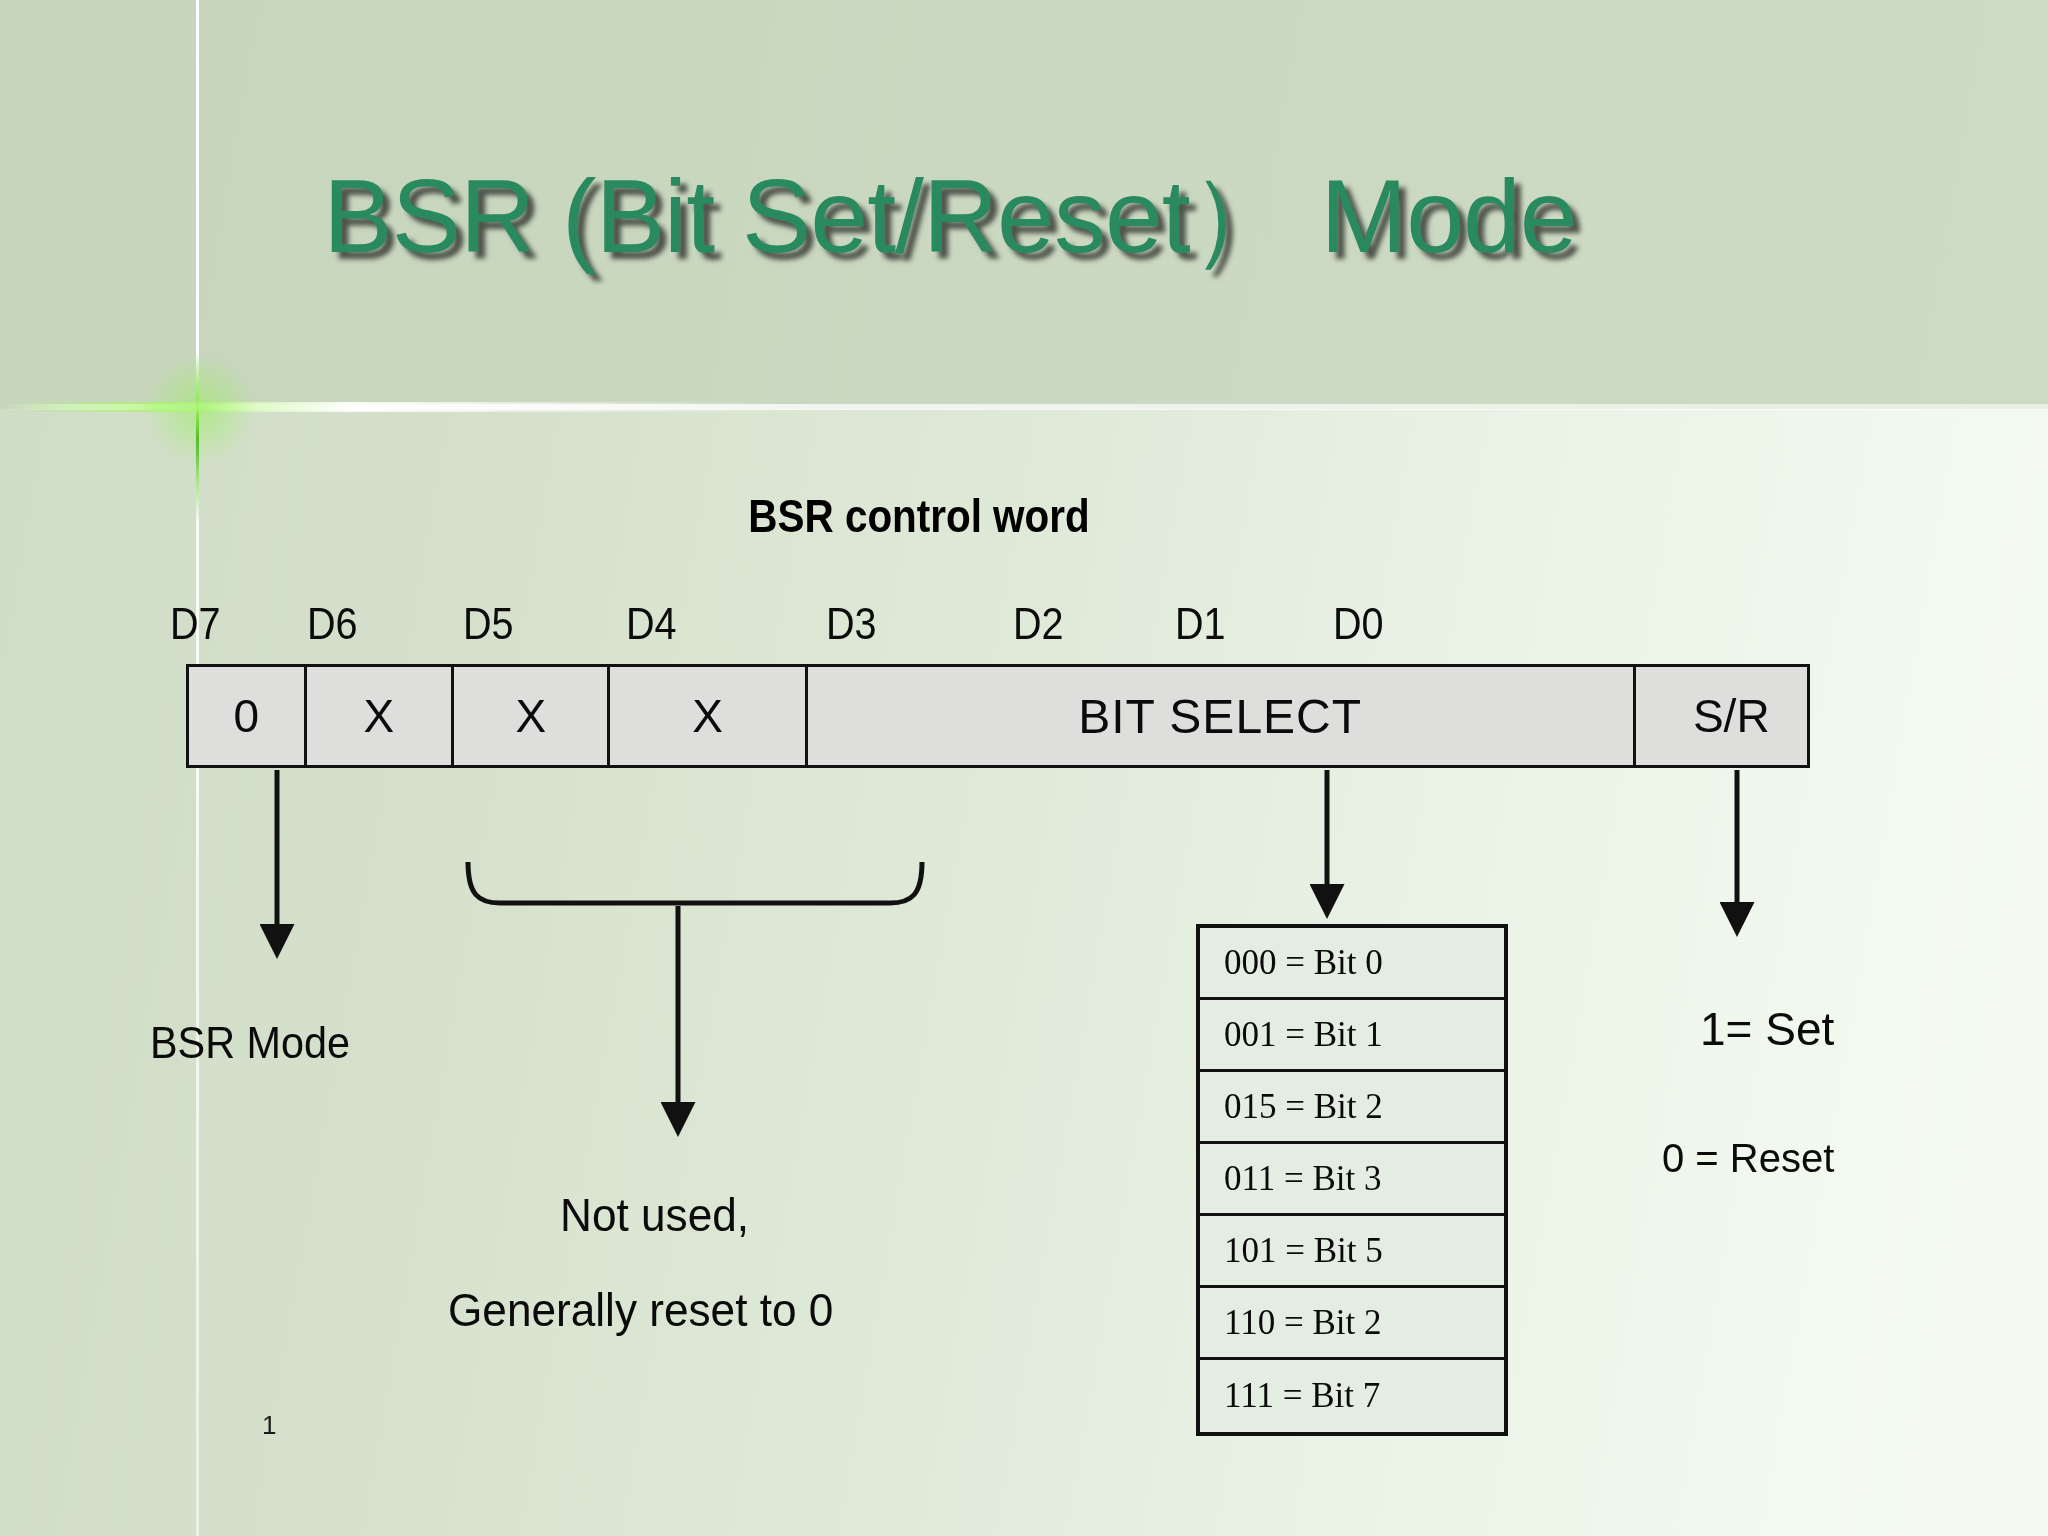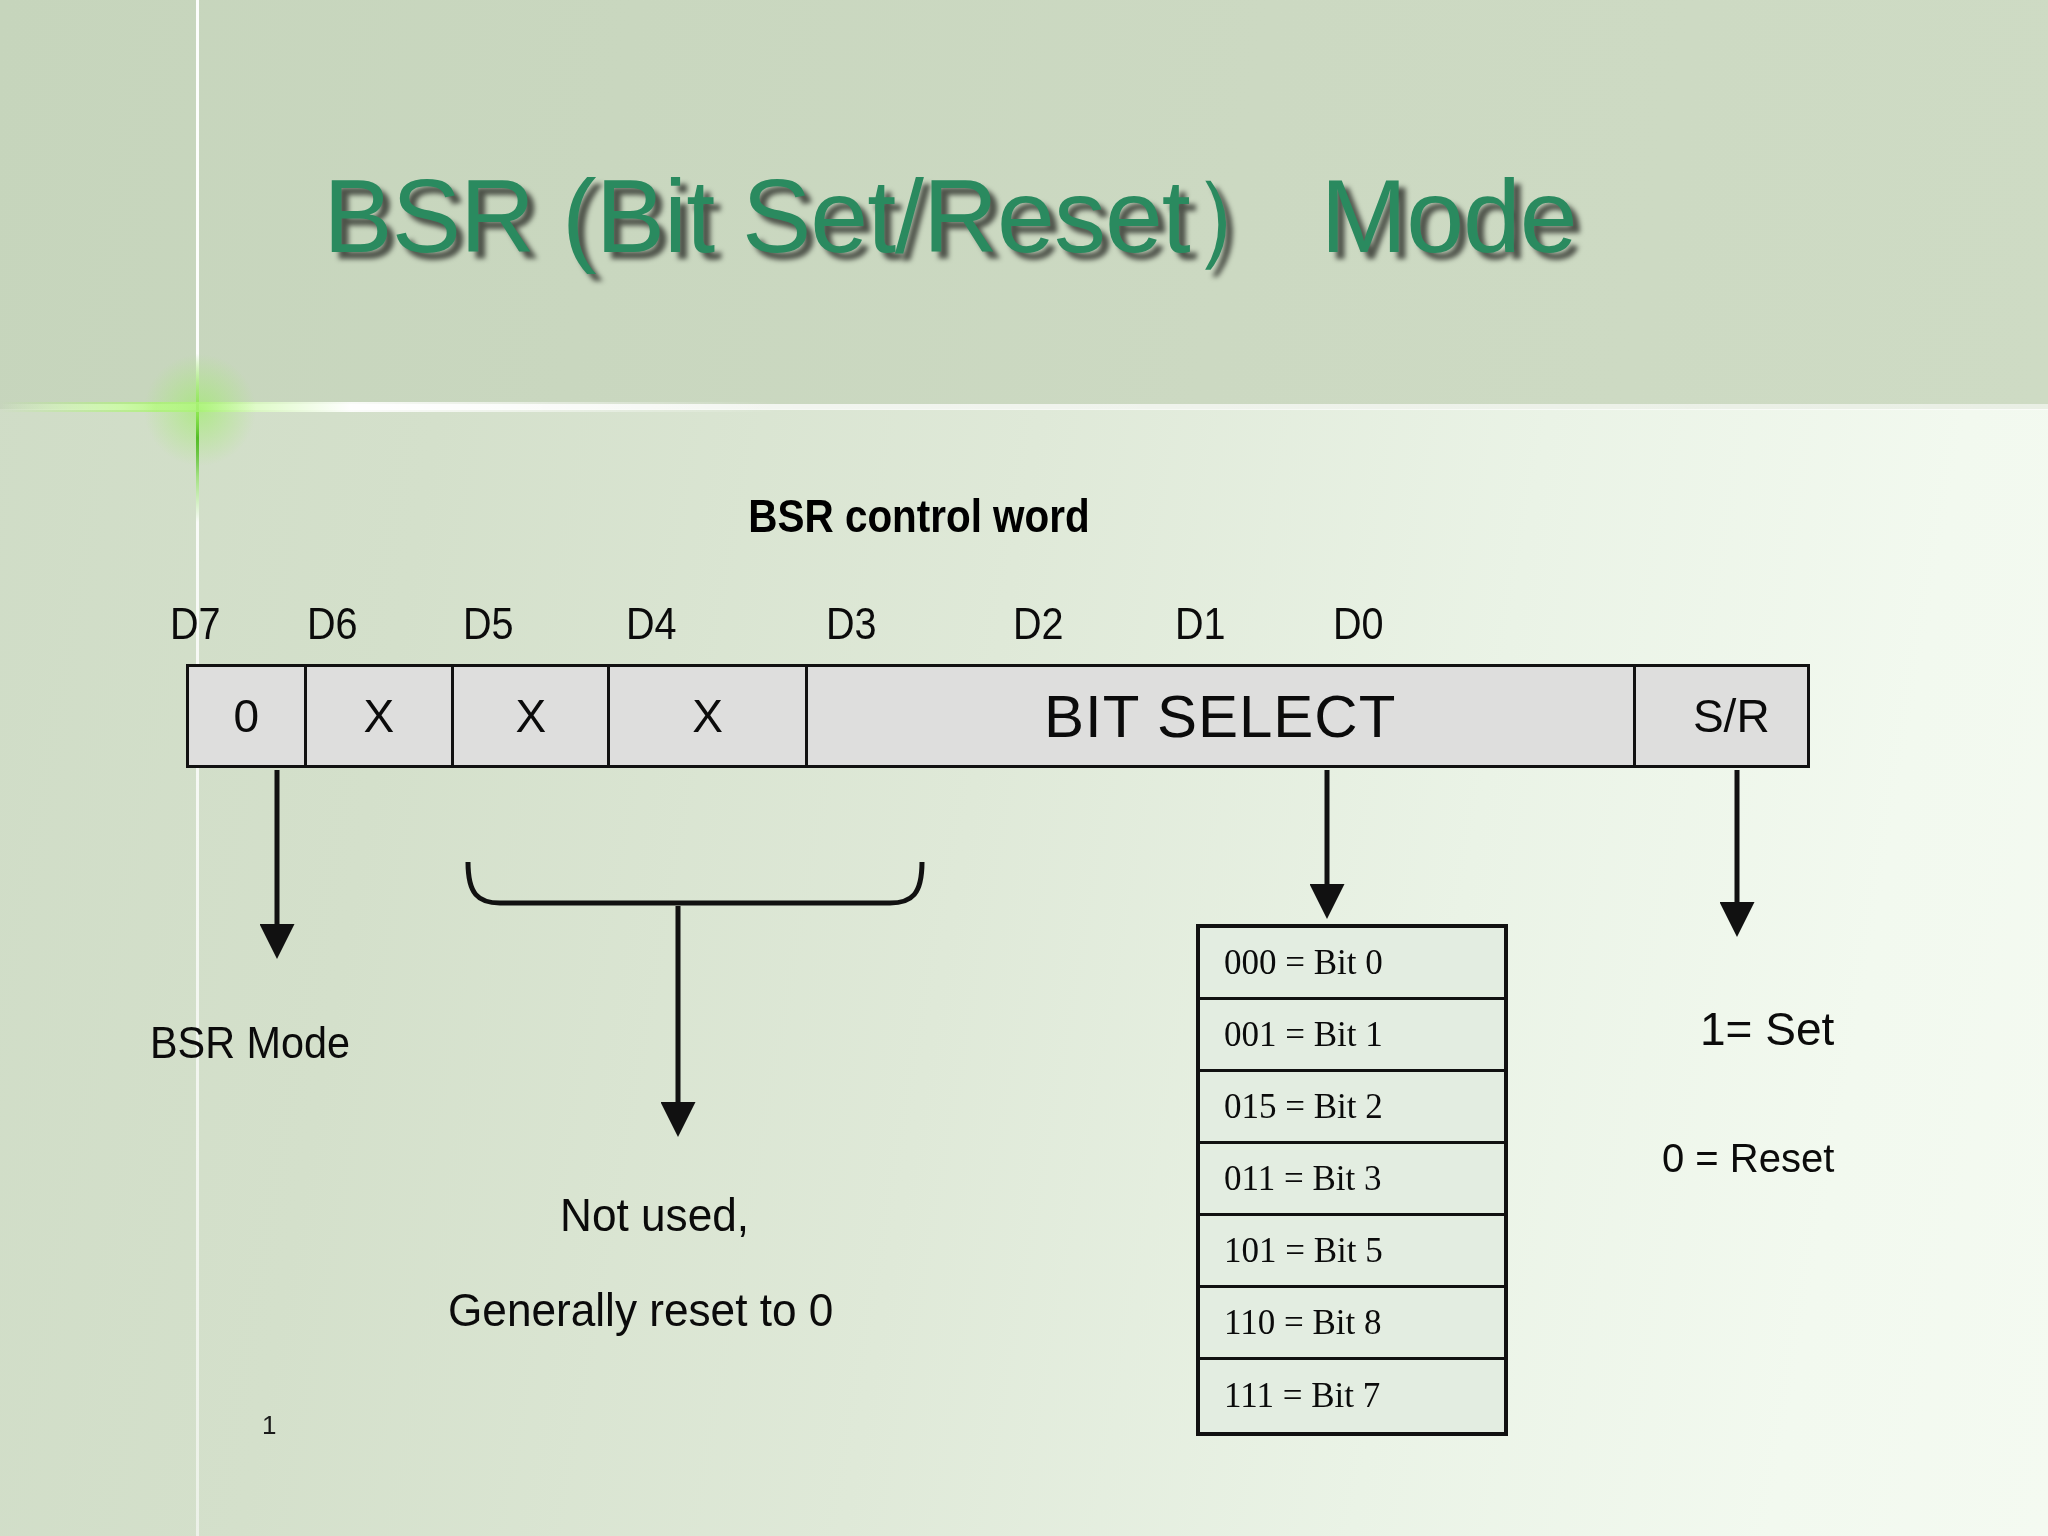--- a/index.html
+++ b/index.html
@@ -82,21 +82,21 @@
     border-right:3px solid #111;box-sizing:border-box;
     display:flex;align-items:center;justify-content:center;
     font-family:"Liberation Sans", sans-serif;
     font-size:46px;color:#0b0b0b;background:#dededd;
   }
   .cwcell:last-child{border-right:none;padding-left:20px;}
   .cw-d7{width:118px;}
   .cw-d6{width:148px;}
   .cw-d5{width:157px;}
   .cw-d4{width:198px;}
-  .cw-bitsel{width:831px;font-size:60px;letter-spacing:1px;}
+  .cw-bitsel{width:831px;font-size:48px;letter-spacing:1px;}
   .cw-sr{width:172px;}
   
   #wires{position:absolute;left:0;top:0;width:2048px;height:1536px;}
   
   #bsr-mode{
     position:absolute;left:150px;top:1018px;
     font-size:44px;color:#0b0b0b;white-space:nowrap;
     transform:scaleX(.94);transform-origin:left top;
   }
   
@@ -196,18 +196,18 @@
   <div id="genreset">Generally reset to 0</div>
   <div id="set-label">1= Set</div>
   <div id="reset-label">0 = Reset</div>
 
   <div id="bitsel-table">
     <div class="bitrow">000 = Bit 0</div>
     <div class="bitrow">001 = Bit 1</div>
     <div class="bitrow">015 = Bit 2</div>
     <div class="bitrow">011 = Bit 3</div>
     <div class="bitrow">101 = Bit 5</div>
-    <div class="bitrow">110 = Bit 8</div>
+    <div class="bitrow">110 = Bit 2</div>
     <div class="bitrow">111 = Bit 7</div>
   </div>
 
   <div id="pagenum">1</div>
 </div>
 
 </body></html>

